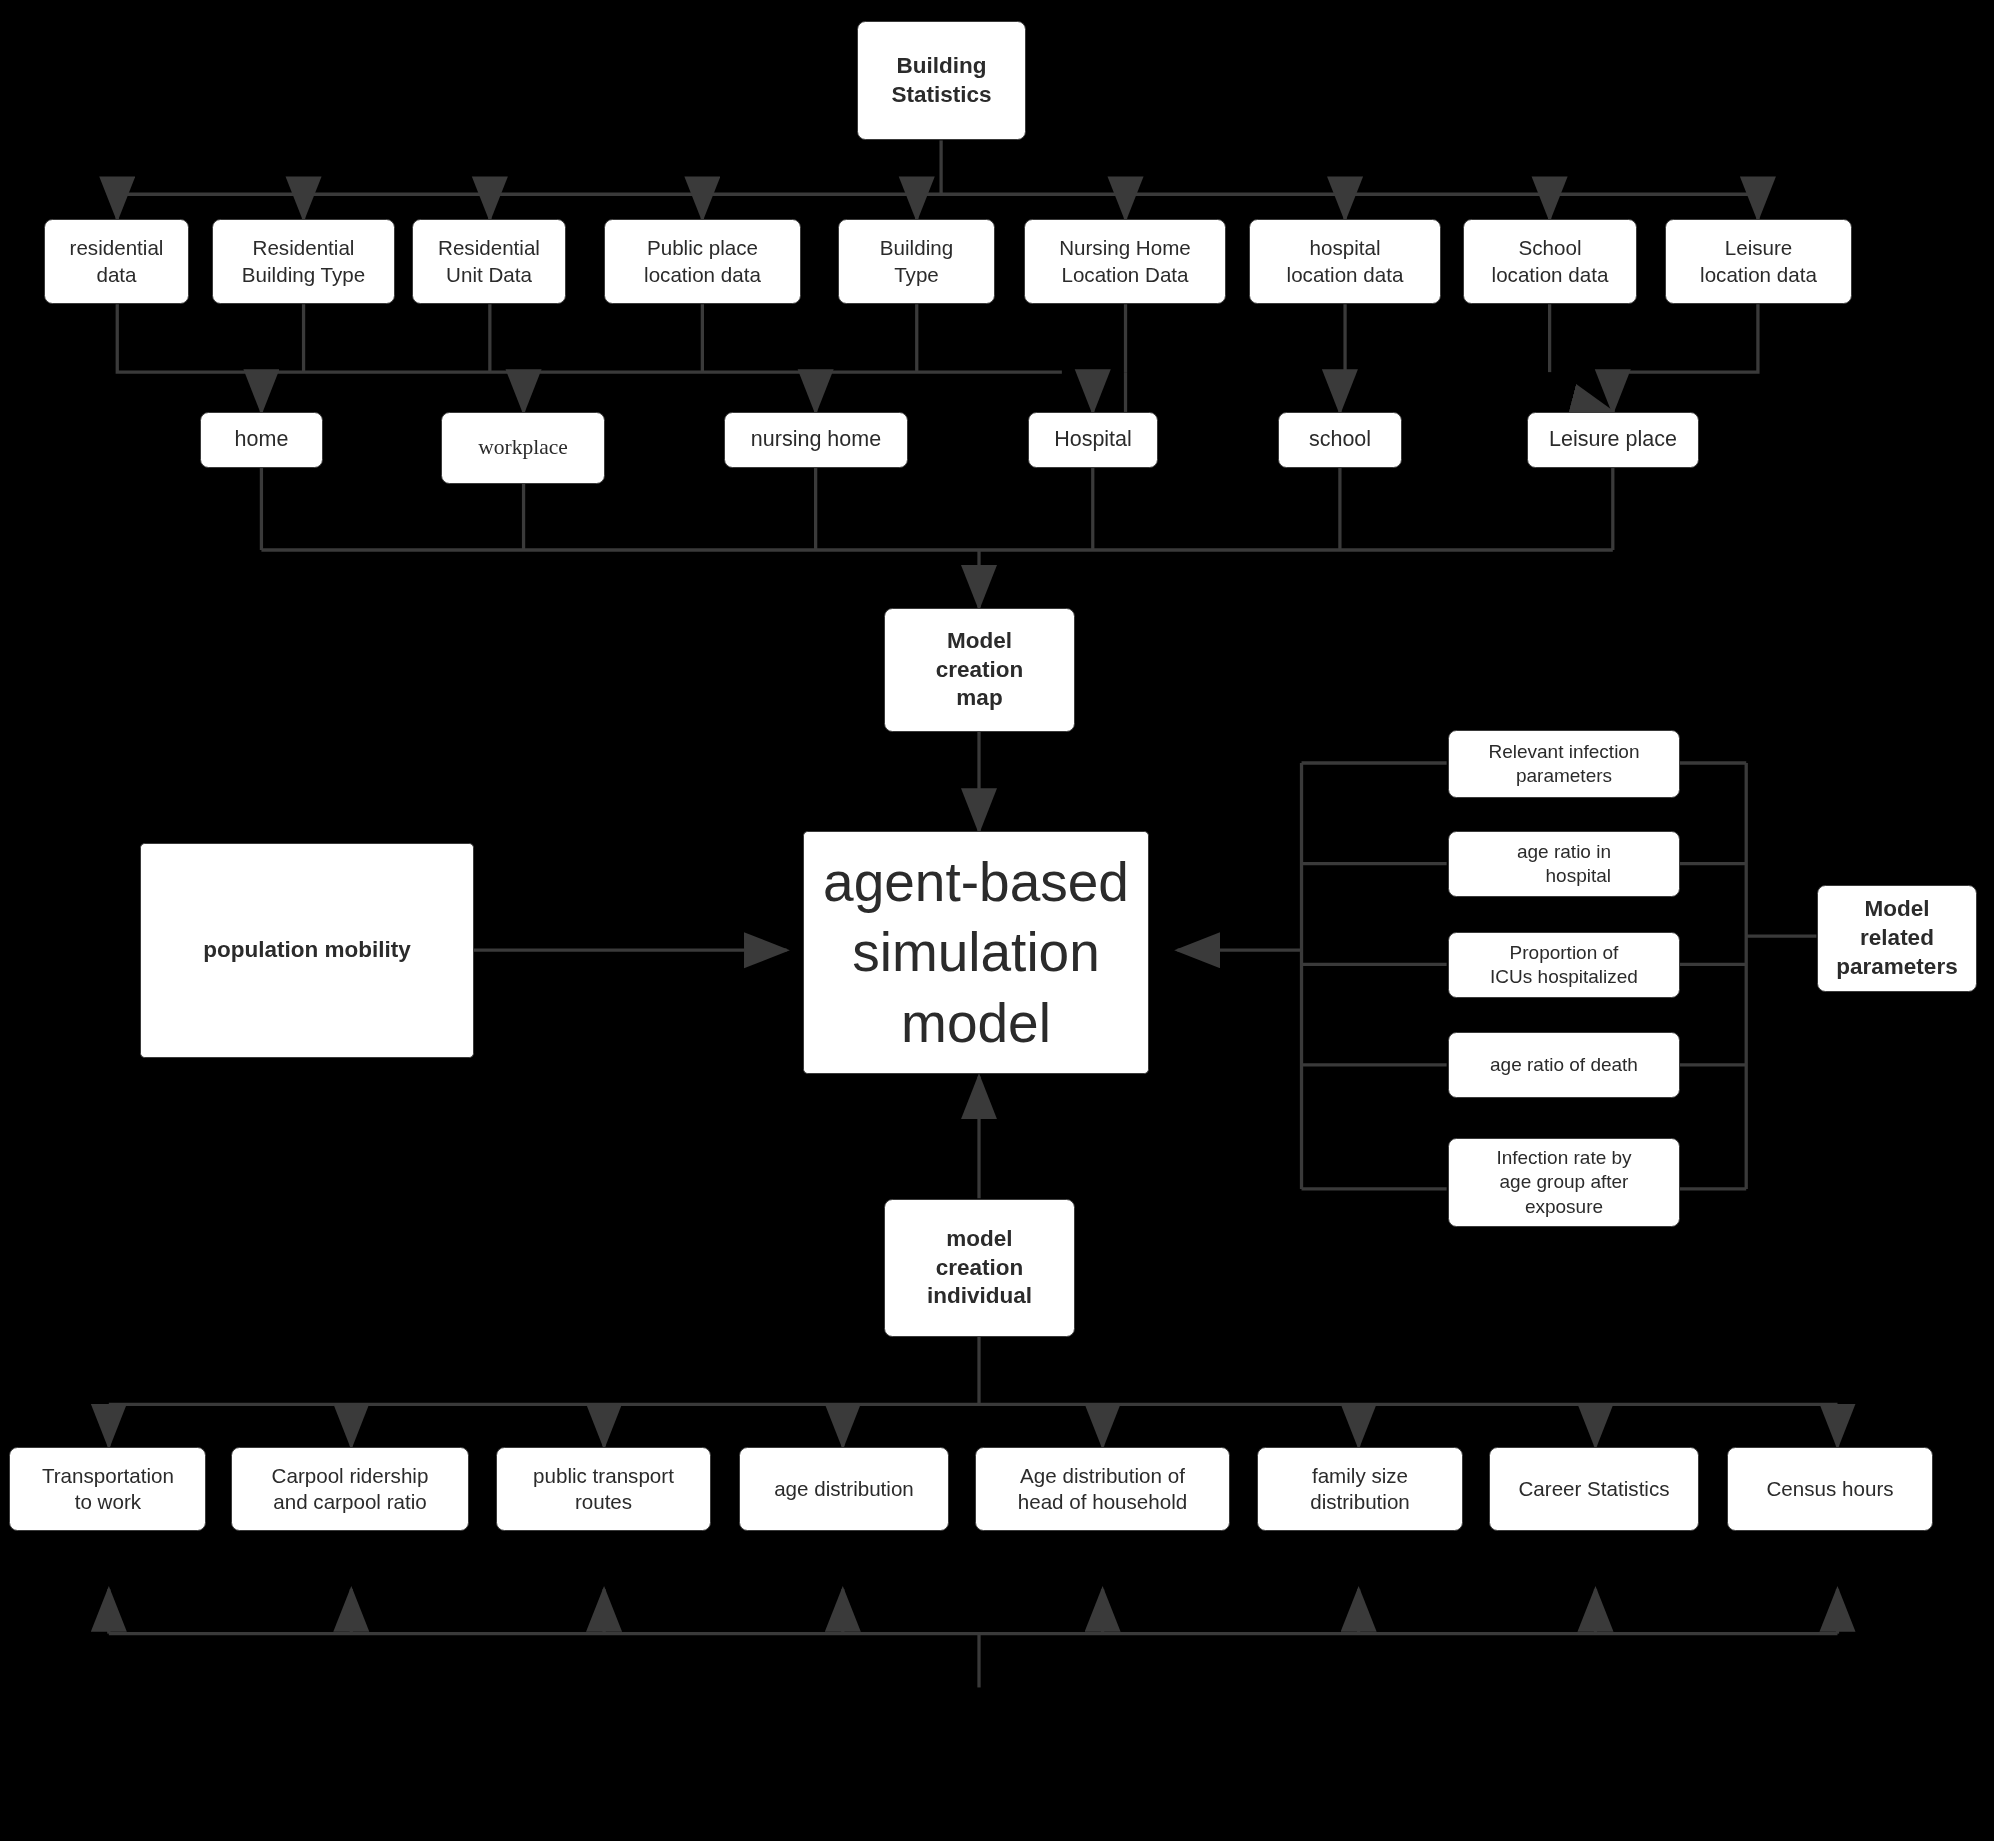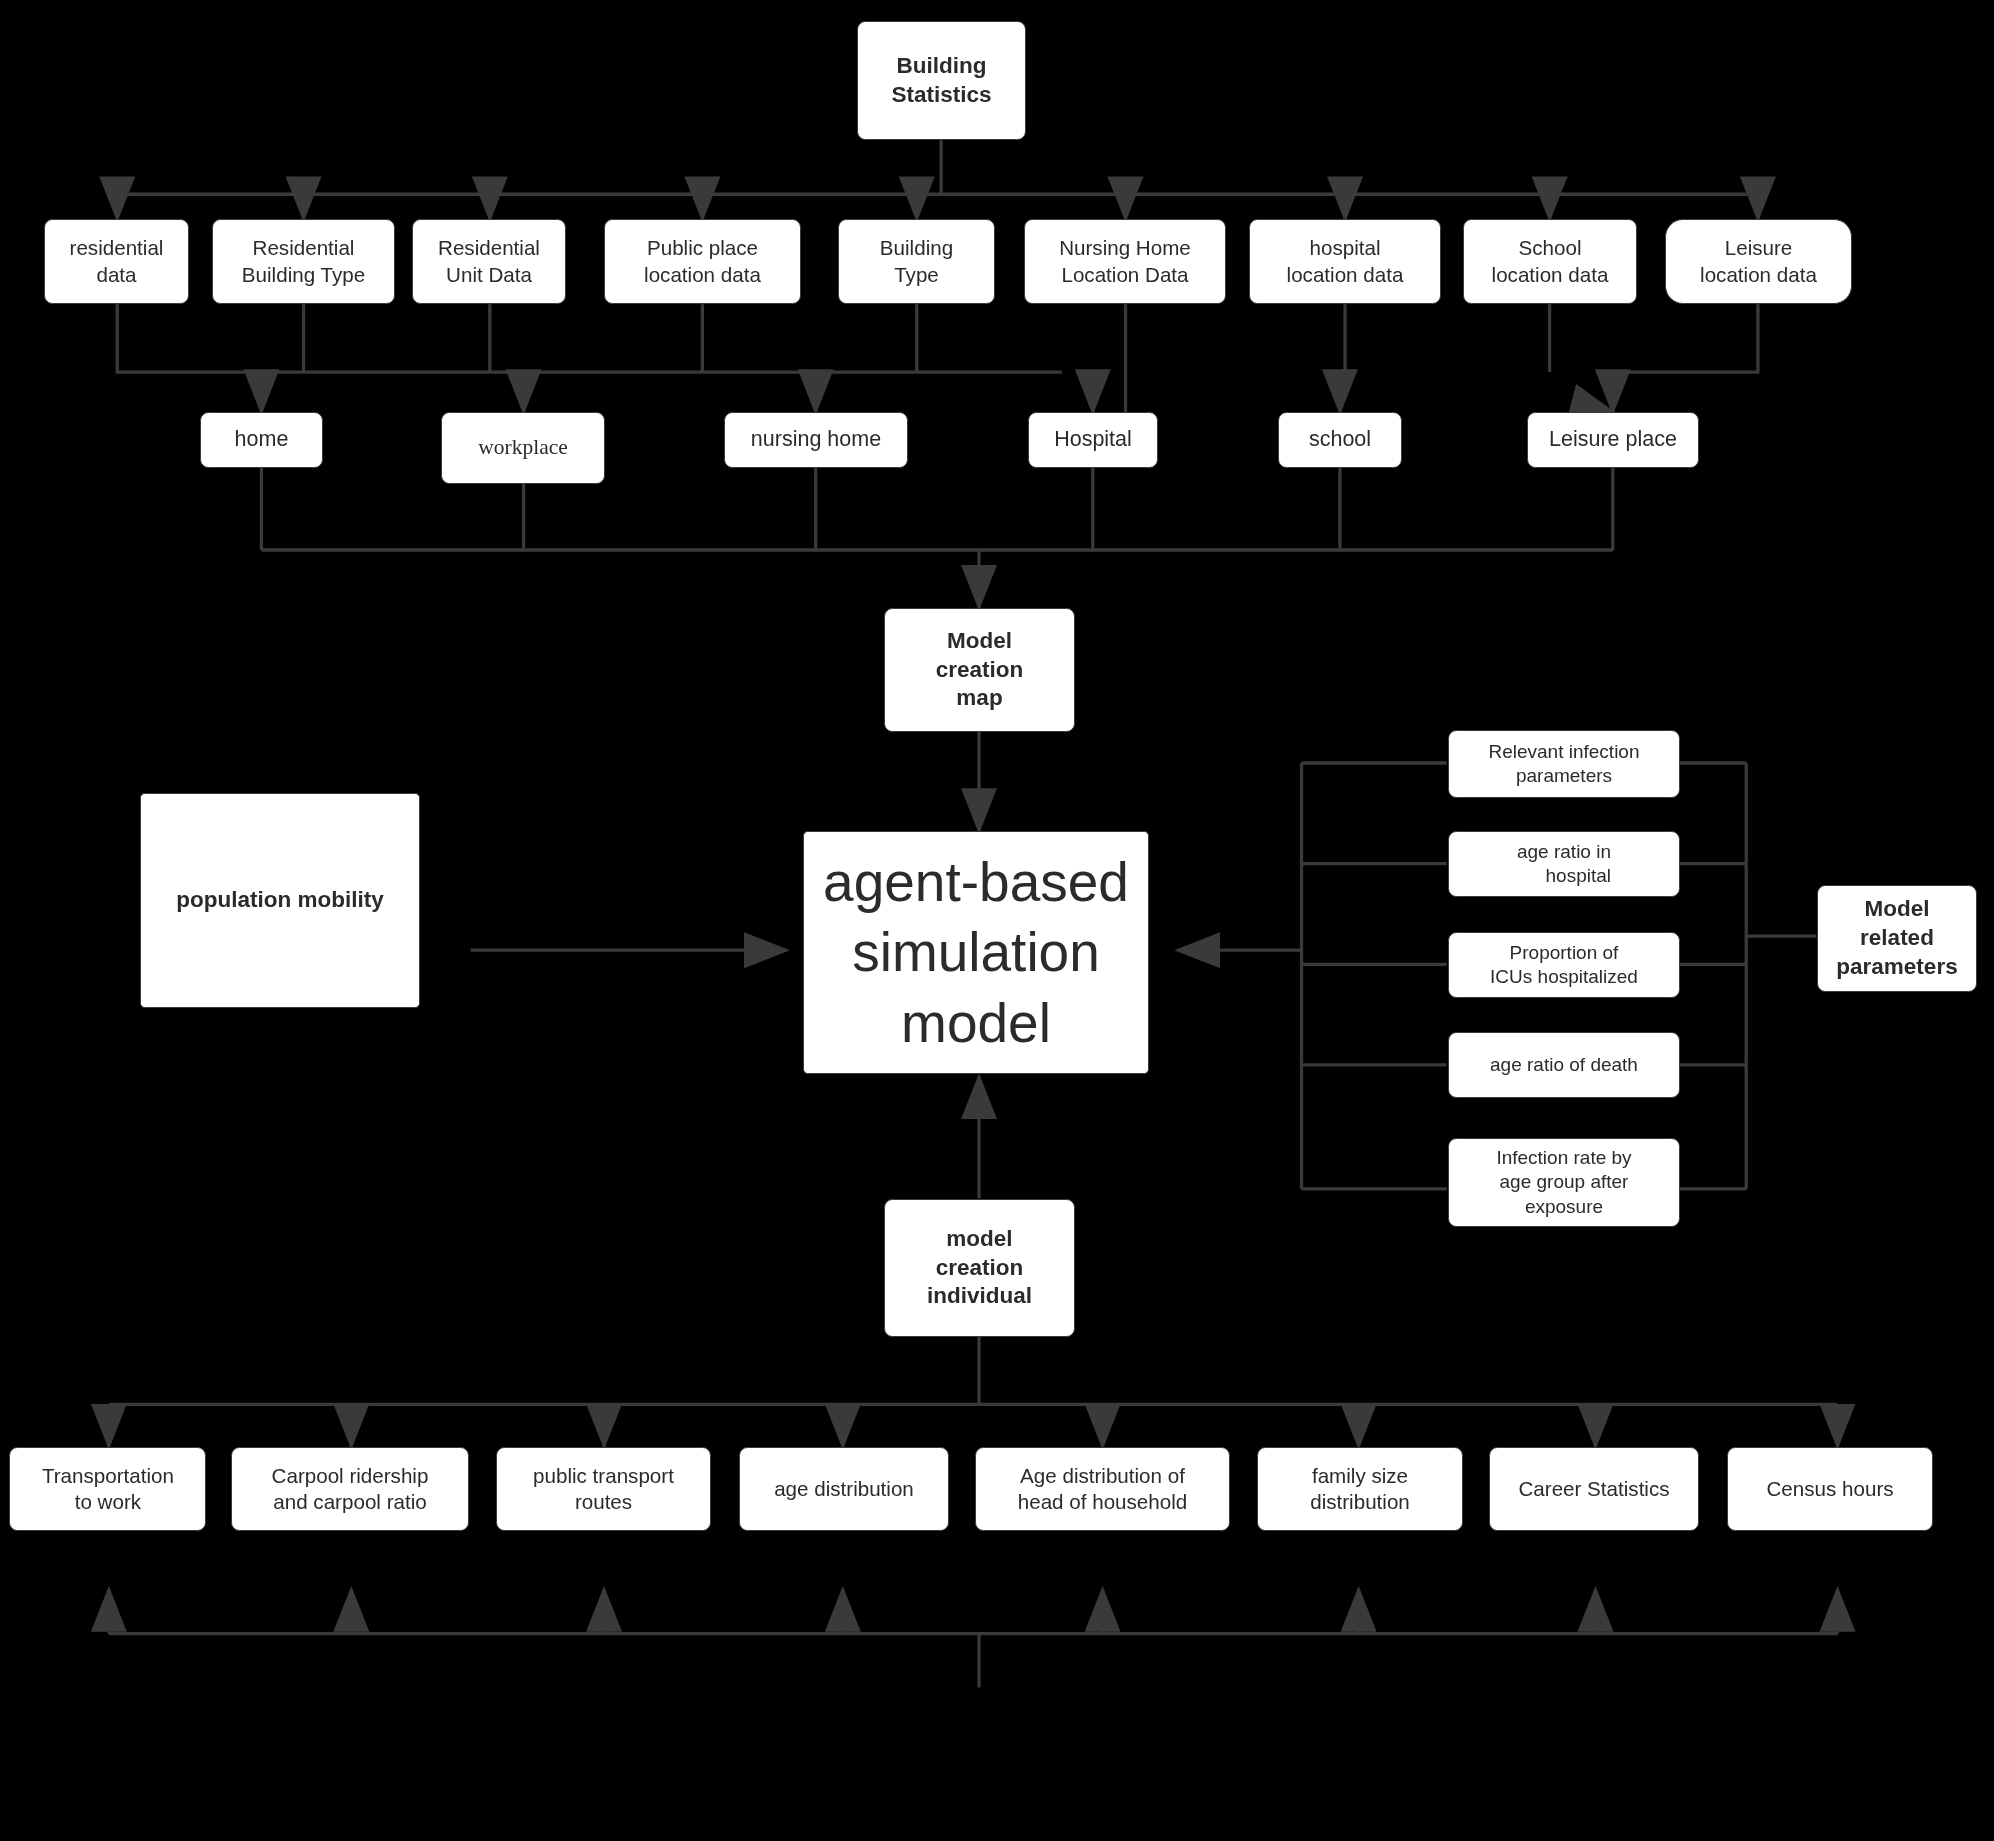--- a/index.html
+++ b/index.html
@@ -120,34 +120,34 @@
   <div class="node t-b" style="left:857px;top:21px;width:169px;height:119px;">Building<br>Statistics</div>
 
   <div class="node t-s" style="left:44px;top:219px;width:145px;height:85px;">residential<br>data</div>
   <div class="node t-s" style="left:212px;top:219px;width:183px;height:85px;">Residential<br>Building Type</div>
   <div class="node t-s" style="left:412px;top:219px;width:154px;height:85px;">Residential<br>Unit Data</div>
   <div class="node t-s" style="left:604px;top:219px;width:197px;height:85px;">Public place<br>location data</div>
   <div class="node t-s" style="left:838px;top:219px;width:157px;height:85px;">Building<br>Type</div>
   <div class="node t-s" style="left:1024px;top:219px;width:202px;height:85px;">Nursing Home<br>Location Data</div>
   <div class="node t-s" style="left:1249px;top:219px;width:192px;height:85px;">hospital<br>location data</div>
   <div class="node t-s" style="left:1463px;top:219px;width:174px;height:85px;">School<br>location data</div>
-  <div class="node t-s" style="left:1665px;top:219px;width:187px;height:85px;border-radius:18px;">Leisure<br>location data</div>
+  <div class="node t-s" style="left:1665px;top:219px;width:187px;height:85px;">Leisure<br>location data</div>
 
   <div class="node t-m" style="left:200px;top:412px;width:123px;height:56px;">home</div>
   <div class="node t-m" style="left:441px;top:412px;width:164px;height:72px;font-family:Liberation Serif, serif;">workplace</div>
   <div class="node t-m" style="left:724px;top:412px;width:184px;height:56px;">nursing home</div>
   <div class="node t-m" style="left:1028px;top:412px;width:130px;height:56px;">Hospital</div>
   <div class="node t-m" style="left:1278px;top:412px;width:124px;height:56px;">school</div>
   <div class="node t-m" style="left:1527px;top:412px;width:172px;height:56px;">Leisure place</div>
 
   <div class="node t-b" style="left:884px;top:608px;width:191px;height:124px;">Model<br>creation<br>map</div>
 
   <div class="node t-xl sq" style="left:803px;top:831px;width:346px;height:243px;">agent-based<br>simulation<br>model</div>
 
-  <div class="node t-b sq" style="left:140px;top:793px;width:280px;height:215px;">population mobility</div>
+  <div class="node t-b sq" style="left:140px;top:843px;width:334px;height:215px;">population mobility</div>
 
   <div class="node t-xs" style="left:1448px;top:730px;width:232px;height:68px;">Relevant infection<br>parameters</div>
   <div class="node t-xs" style="left:1448px;top:831px;width:232px;height:66px;text-align:right;">age ratio in<br>hospital</div>
   <div class="node t-xs" style="left:1448px;top:932px;width:232px;height:66px;">Proportion of<br>ICUs hospitalized</div>
   <div class="node t-xs" style="left:1448px;top:1032px;width:232px;height:66px;">age ratio of death</div>
   <div class="node t-xs" style="left:1448px;top:1138px;width:232px;height:89px;">Infection rate by<br>age group after<br>exposure</div>
 
   <div class="node t-b" style="left:1817px;top:885px;width:160px;height:107px;">Model<br>related<br>parameters</div>
 
   <div class="node t-b" style="left:884px;top:1199px;width:191px;height:138px;">model<br>creation<br>individual</div>

